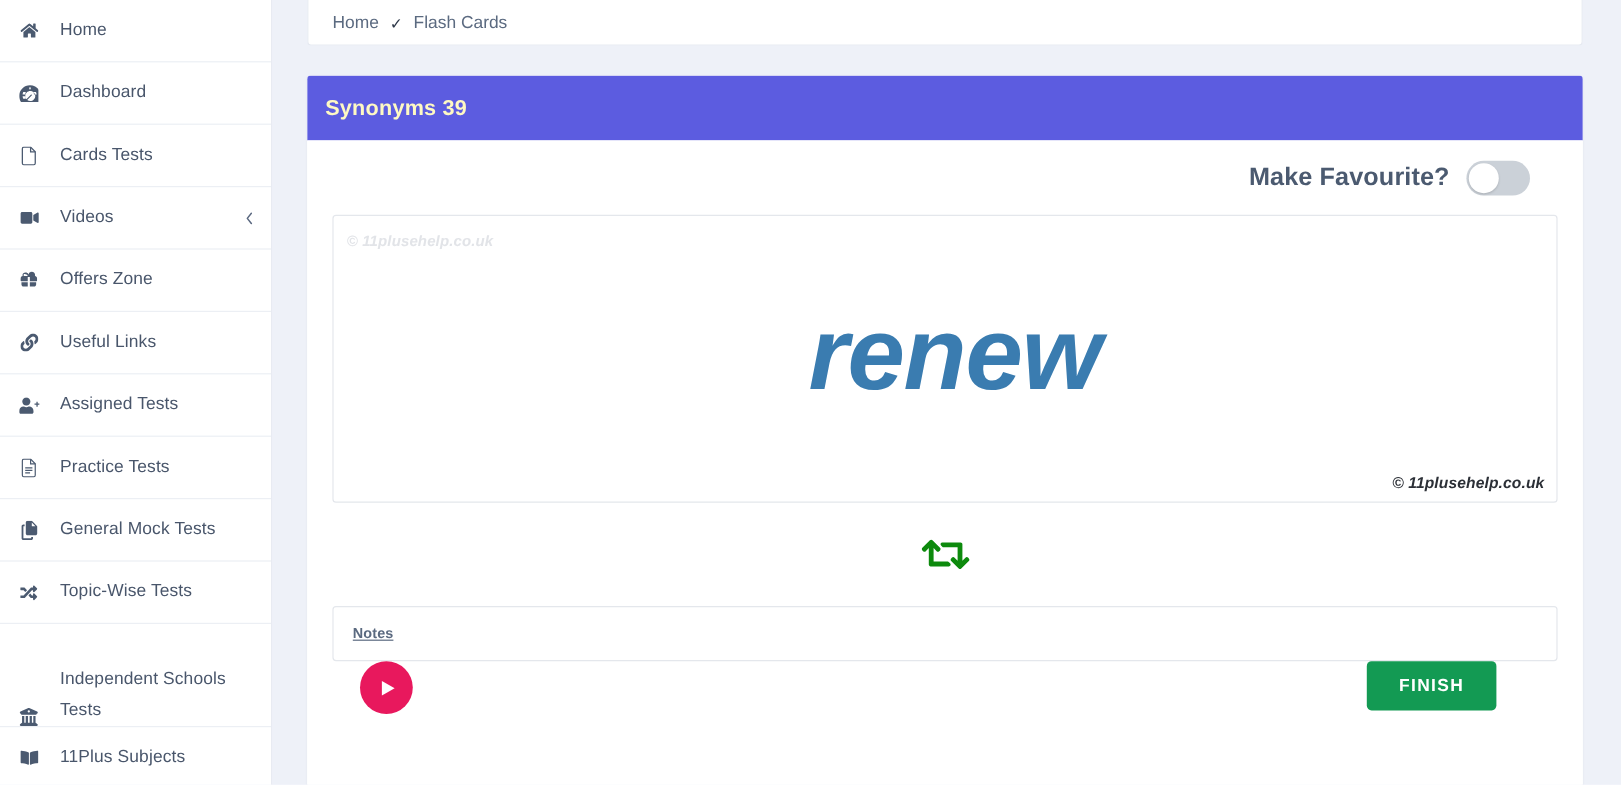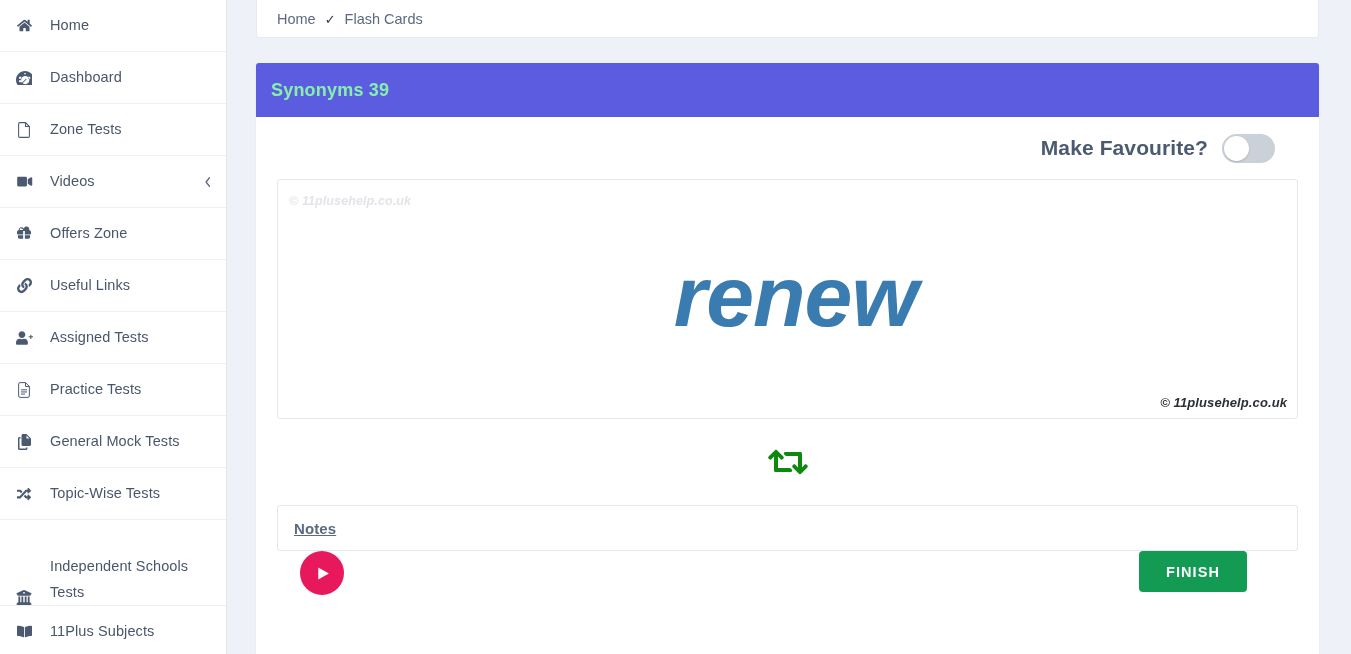--- a/index.html
+++ b/index.html
@@ -105,21 +105,21 @@
   }
 
   .panel-header {
     background: #5c5ce0;
     height: 54px;
     display: flex;
     align-items: center;
     padding: 0 15px;
   }
   .panel-title {
-    color: #86efac;
+    color: #fef9c3;
     font-size: 18px;
     font-weight: bold;
     letter-spacing: .2px;
   }
 
   .panel-body { padding: 0 20px 0 20px; background: #fff; }
 
   .fav-row {
     display: flex;
     align-items: center;
@@ -213,21 +213,21 @@
     margin: 0 1px;
     height: 46px;
     border: 1px solid #e4e7ec;
     border-radius: 3px;
     display: flex;
     align-items: center;
     padding: 0 16px;
     background: #fff;
   }
   .notes-link {
-    font-size: 15px;
+    font-size: 12px;
     font-weight: bold;
     color: #5b6a80;
     text-decoration: underline;
     cursor: pointer;
     letter-spacing: .1px;
   }
 
   .actions {
     display: flex;
     align-items: flex-start;
@@ -285,21 +285,21 @@
       <span class="lbl">Dashboard</span>
     </div>
 
     <div class="nav-item">
       <span class="ico">
         <svg width="14" height="16" viewBox="0 0 384 512" fill="none" stroke="currentColor" stroke-width="34">
             <path d="M240 20H60c-22 0-40 18-40 40v392c0 22 18 40 40 40h264c22 0 40-18 40-40V144L240 20z"></path>
             <path d="M240 20v124h124"></path>
           </svg>
       </span>
-      <span class="lbl">Zone Tests</span>
+      <span class="lbl">Cards Tests</span>
     </div>
 
     <div class="nav-item">
       <span class="ico">
         <svg width="17" height="13" viewBox="0 0 576 512" fill="currentColor">
             <path d="M336.2 64H47.8C21.4 64 0 85.4 0 111.8v288.4C0 426.6 21.4 448 47.8 448h288.4c26.4 0 47.8-21.4 47.8-47.8V111.8c0-26.4-21.4-47.8-47.8-47.8zm208.4 25.5L416 165.1v181.8l128.6 75.5c21.2 12.5 48.4-2.8 48.4-27.5V117c0-24.7-27.2-40-48.4-27.5z"></path>
           </svg>
       </span>
       <span class="lbl">Videos</span>
       <span class="chev">

